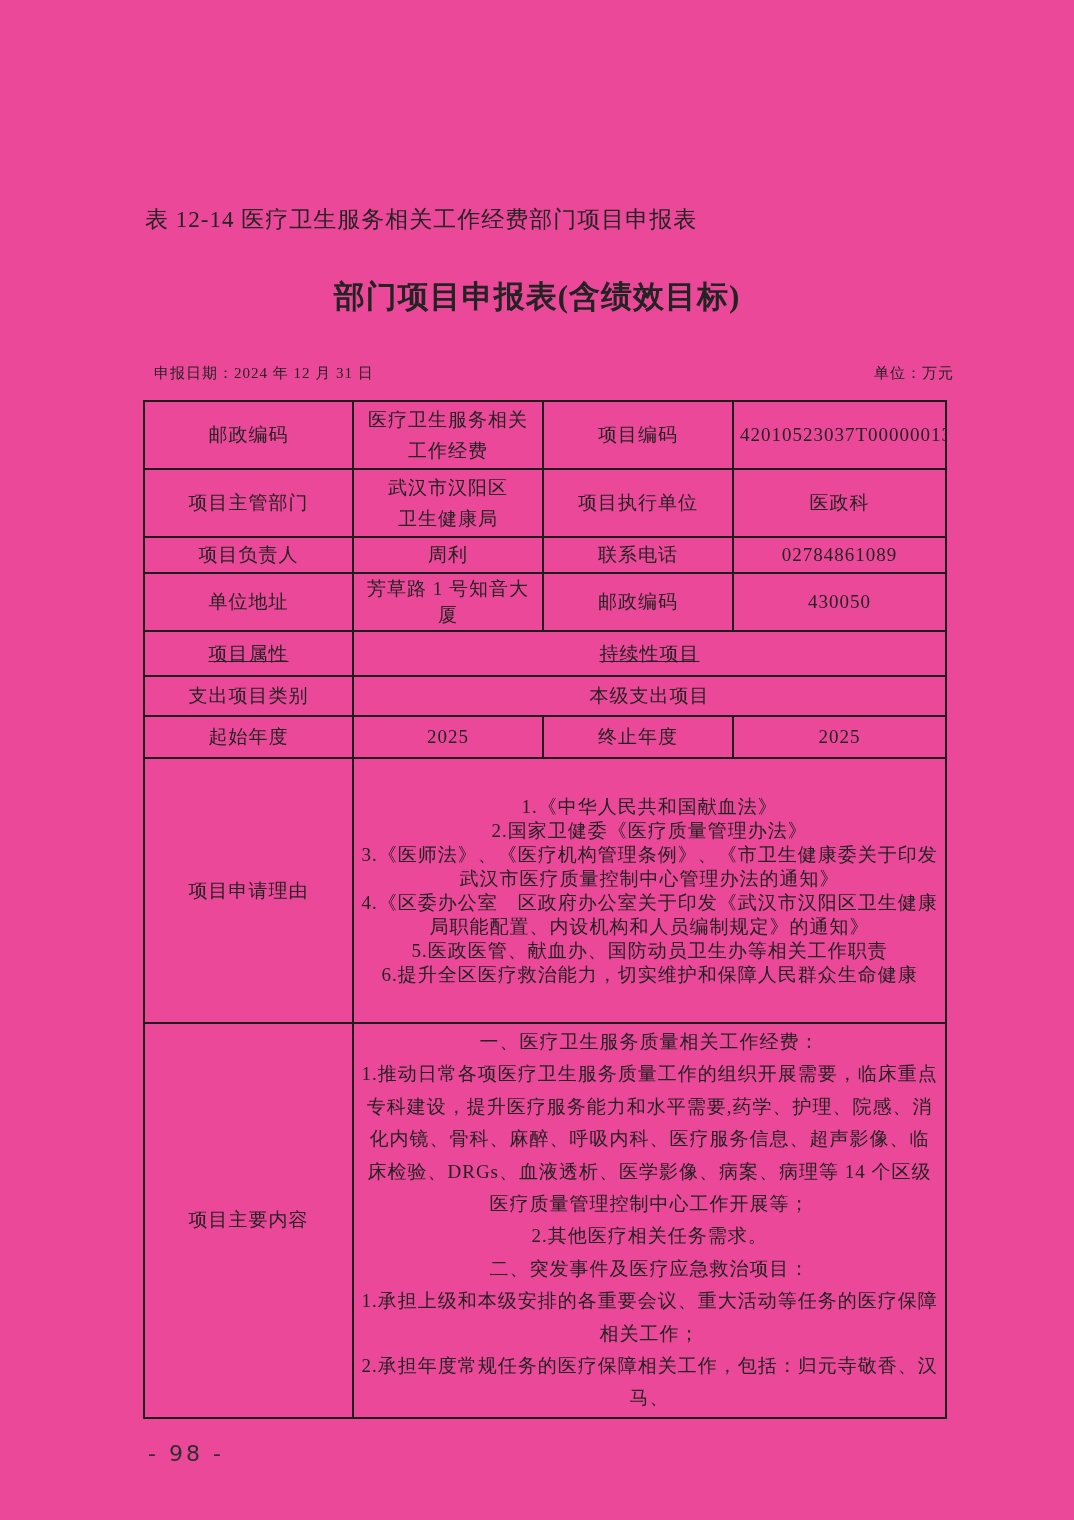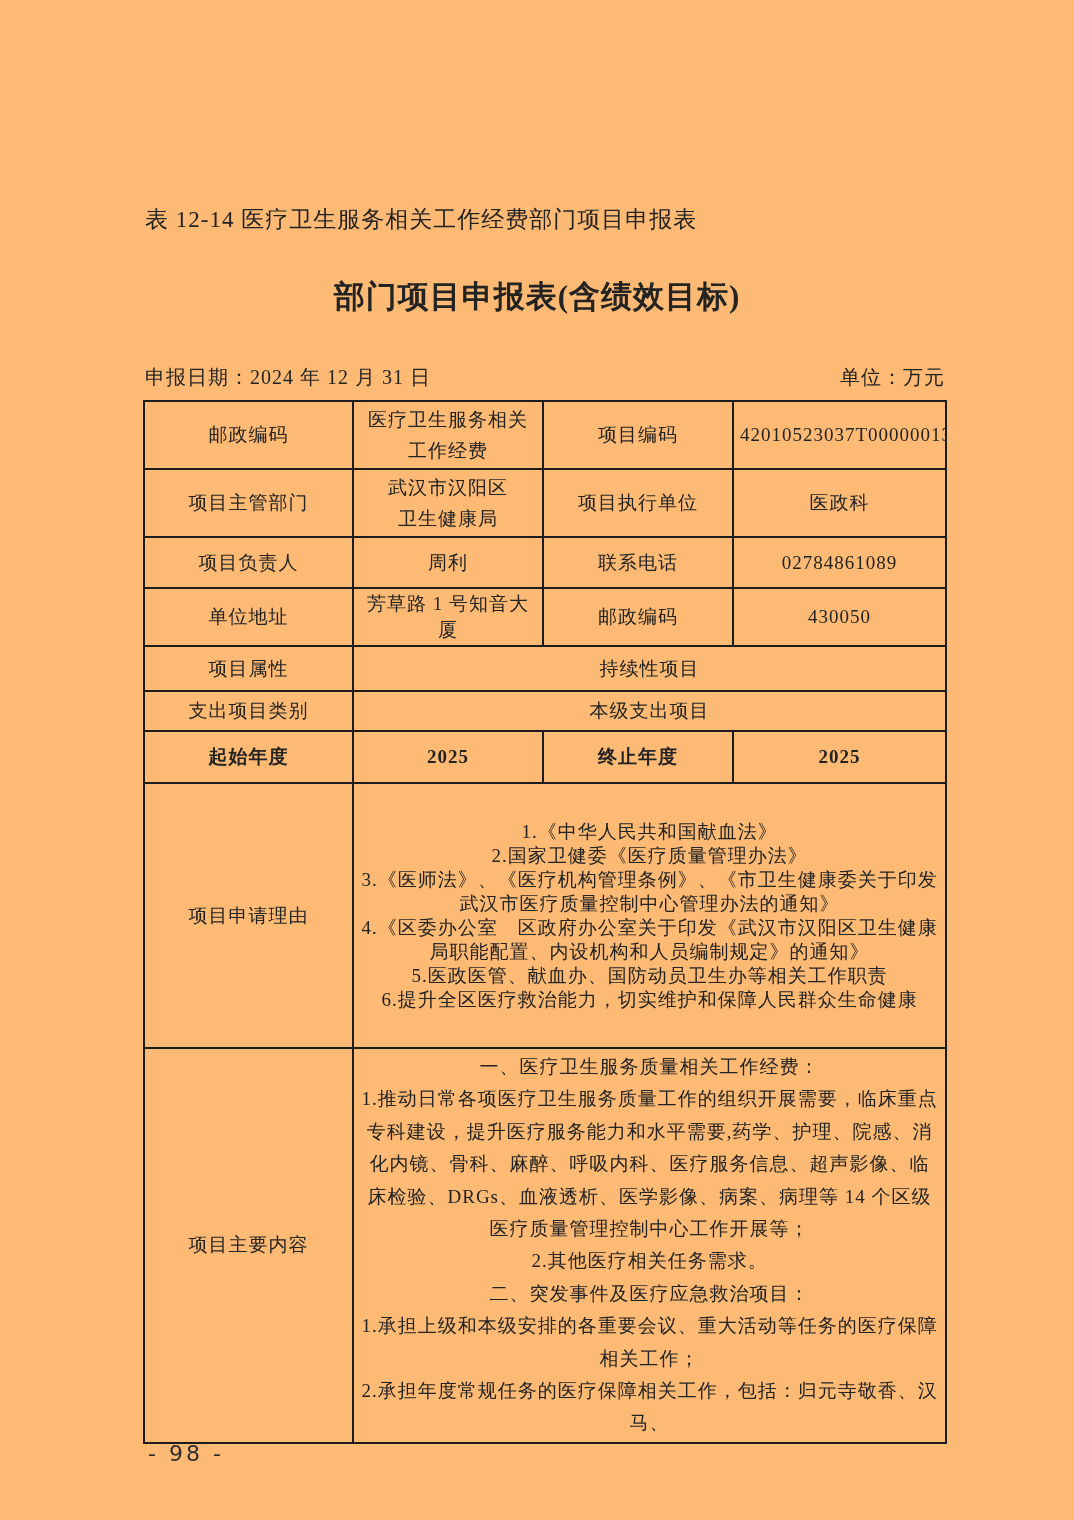--- a/index.html
+++ b/index.html
@@ -4,21 +4,21 @@
 <style>
   html, body {
     margin: 0;
     padding: 0;
     background: #ffffff;
   }
   .page {
     position: relative;
     width: 1074px;
     height: 1520px;
-    background: #fdba74;
+    background: #ec4899;
     font-family: "Liberation Serif", "DejaVu Serif", serif;
     color: #232323;
     overflow: hidden;
   }
   .caption {
     position: absolute;
     left: 145px;
     top: 204px;
     font-size: 23px;
     letter-spacing: 1px;
@@ -29,26 +29,26 @@
     left: 0;
     right: 0;
     top: 276px;
     text-align: center;
     font-size: 31px;
     font-weight: 700;
     letter-spacing: 1px;
   }
   .meta-row {
     position: absolute;
-    left: 145px;
+    left: 154px;
     top: 364px;
     width: 800px;
     display: flex;
     justify-content: space-between;
-    font-size: 20px;
+    font-size: 15px;
     letter-spacing: 1px;
   }
   table.form {
     position: absolute;
     left: 143px;
     top: 400px;
     width: 802px;
     border-collapse: collapse;
     table-layout: fixed;
   }
@@ -78,25 +78,25 @@
     line-height: 32.4px;
   }
   td.code {
     font-size: 17.5px;
     letter-spacing: 0;
     padding: 0 2px;
     white-space: nowrap;
   }
   tr.h1 { height: 66px; }
   tr.h2 { height: 65px; }
-  tr.h3 { height: 51px; }
+  tr.h3 { height: 36px; }
   tr.h4 { height: 39px; margin-left: 24px; }
-  tr.h5 { height: 45px; }
+  tr.h5 { height: 45px; text-decoration: underline; }
   tr.h6 { height: 40px; border-radius: 20px; }
-  tr.h7 { height: 52px; font-weight: bold; }
+  tr.h7 { height: 42px; }
   tr.h8 { height: 265px; }
   tr.h9 { height: 360px; }
   .page-number {
     position: absolute;
     left: 148px;
     top: 1441px;
     font-size: 22px;
     letter-spacing: 3px;
     color: #2e2e2e;
     font-family: "DejaVu Sans", sans-serif;

